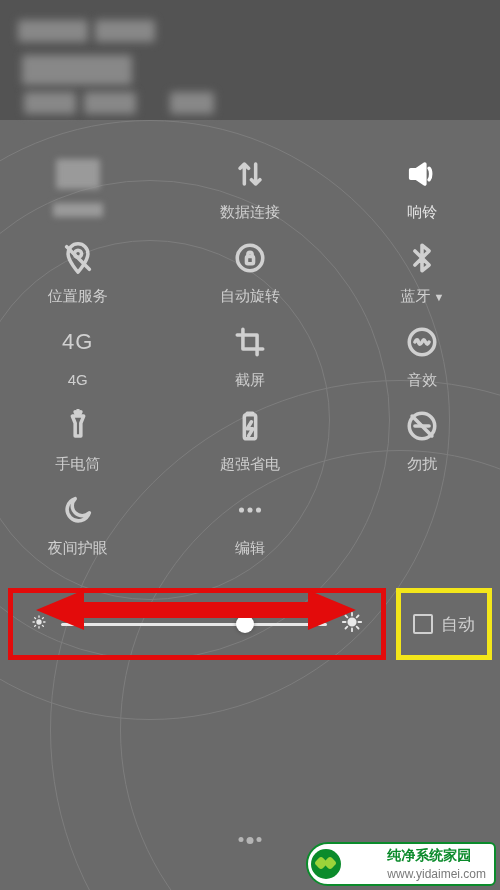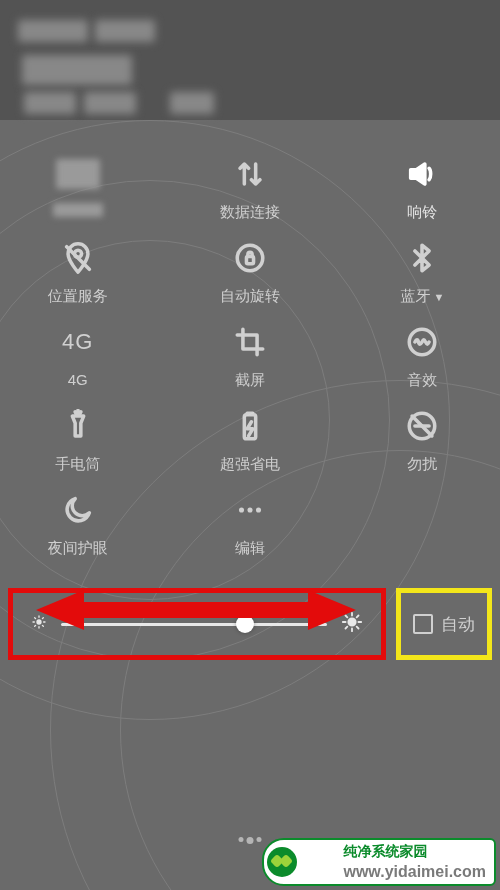--- a/index.html
+++ b/index.html
@@ -105,21 +105,21 @@
     background:#0b8b2b; margin-right:6px;
     position:relative;
   }
   .wm-logo::before, .wm-logo::after{
     content:""; position:absolute; background:#9cd33a;
     width:10px; height:10px; border-radius:3px;
   }
   .wm-logo::before{ left:5px; top:9px; transform:rotate(45deg);}
   .wm-logo::after{ left:14px; top:9px; transform:rotate(45deg);}
   .wm-name{ color:#0b8b2b; font-weight:600; }
-  .wm-url{ color:#7a7a7a; font-size:16px; margin-top:2px;font-weight:bold;}
+  .wm-url{ color:#7a7a7a; font-size:12px; margin-top:2px;}
 
   
   .home-ind{ position:absolute; bottom:46px; left:50%; transform:translateX(-50%);
     display:flex; gap:3px; opacity:.5;}
   .home-ind span{ width:5px; height:5px; background:#fff; border-radius:50%;}
   .home-ind span:nth-child(2){ width:7px; height:7px;}
 </style>
 </head>
 <body>
 

